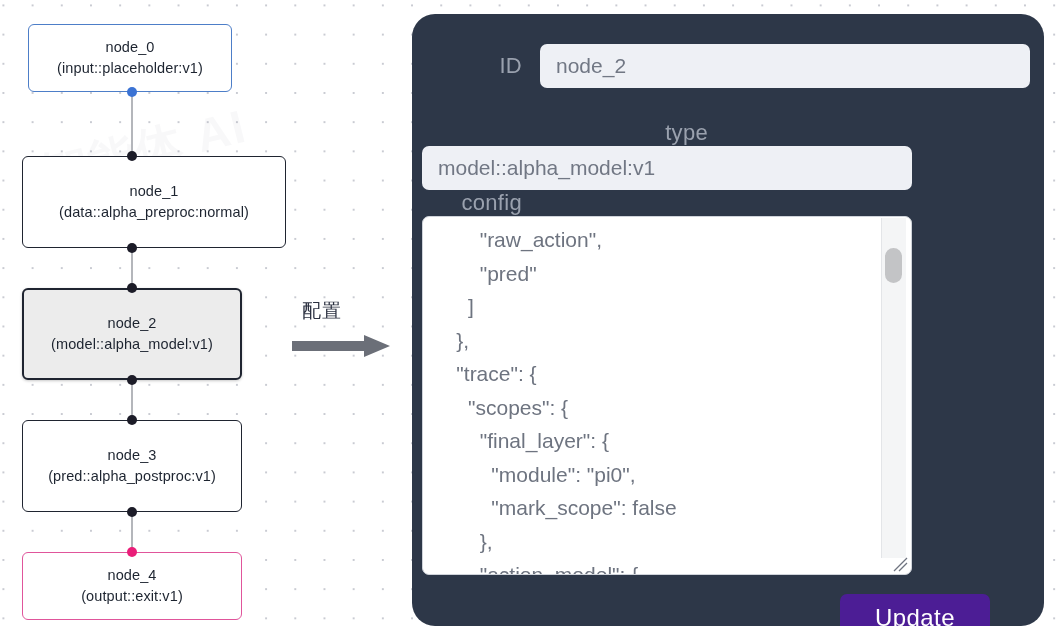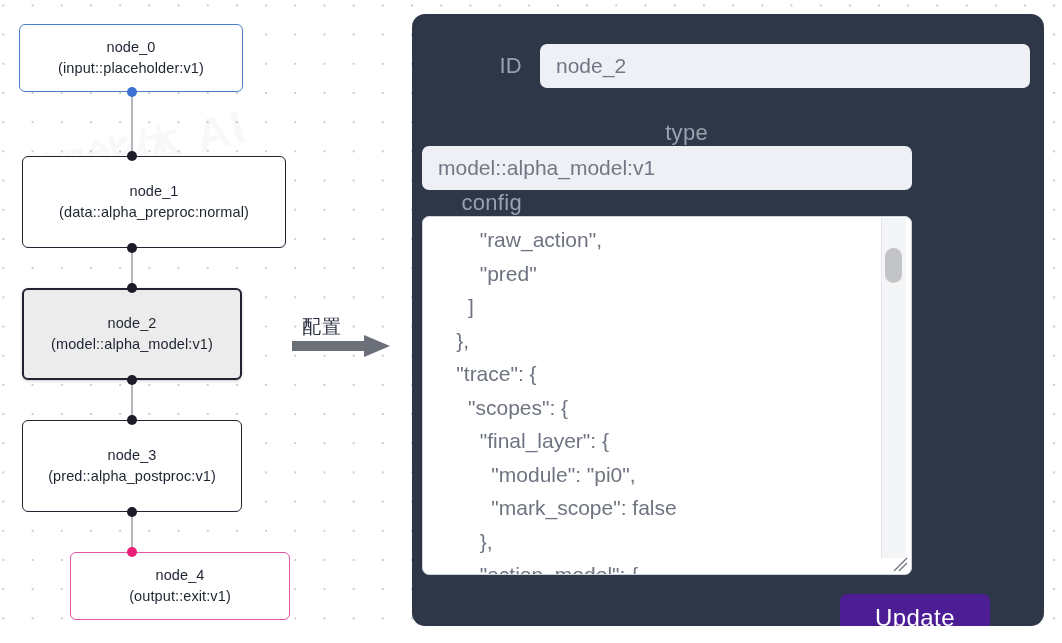--- a/index.html
+++ b/index.html
@@ -60,21 +60,21 @@
     line-height: 21px;
     color: #1d2430;
     letter-spacing: 0.1px;
   }
   .node .label {
     width: 100%;
     white-space: pre-line;
     word-break: break-all;
   }
   .node.n-input  { border-color: #4d7ec8; }
-  .node.n-output { border-color: #e0559b; margin-left: 48px; }
+  .node.n-output { border-color: #e0559b; }
   .node.n-selected {
     background: #ececec;
     border-color: #1f2430;
     border-width: 2px;
     box-shadow: 0 1px 3px rgba(0,0,0,0.22);
   }
 
   
   .handle {
     position: absolute;
@@ -101,41 +101,41 @@
   #arrow-group {
     position: absolute;
     left: 292px;
     top: 298px;
     width: 105px;
     height: 62px;
   }
   #arrow-caption {
     position: absolute;
     left: 10px;
-    top: 16px;
+    top: 0;
     font-size: 19px;
     color: #2b3040;
     letter-spacing: 1px;
     text-align: center;
   }
   #arrow-shape {
     position: absolute;
     left: 0;
     top: 36px;
   }
 
   
   #panel {
     position: absolute;
     left: 412px;
     top: 14px;
     width: 632px;
     height: 612px;
     background: #2d3748;
-    border-radius: 13px;
+    border-radius: 23px;
     box-sizing: border-box;
     z-index: 5;
     overflow: hidden;
   }
   .field-row {
     position: absolute;
     display: flex;
     align-items: center;
   }
   .field-label {
@@ -243,21 +243,21 @@
 
     <div class="watermark wm1">智能体 AI</div>
     <div class="watermark wm2">智能体 AI</div>
     <div class="watermark wm3">智能体 AI</div>
 
     <div class="edge" style="left:132px; top:92px;  height:64px;"></div>
     <div class="edge" style="left:132px; top:248px; height:40px;"></div>
     <div class="edge" style="left:132px; top:380px; height:40px;"></div>
     <div class="edge" style="left:132px; top:512px; height:40px;"></div>
 
-    <div class="node n-input" style="left:19px; top:24px; width:224px; height:68px;">
+    <div class="node n-input" style="left:28px; top:24px; width:204px; height:68px;">
       <span class="label">node_0
 (input::placeholder:v1)</span>
     </div>
     <div class="handle blue" style="left:132px; top:92px;"></div>
 
     <div class="node" style="left:22px; top:156px; width:264px; height:92px;">
       <span class="label">node_1
 (data::alpha_preproc:normal)</span>
     </div>
     <div class="handle" style="left:132px; top:156px;"></div>

